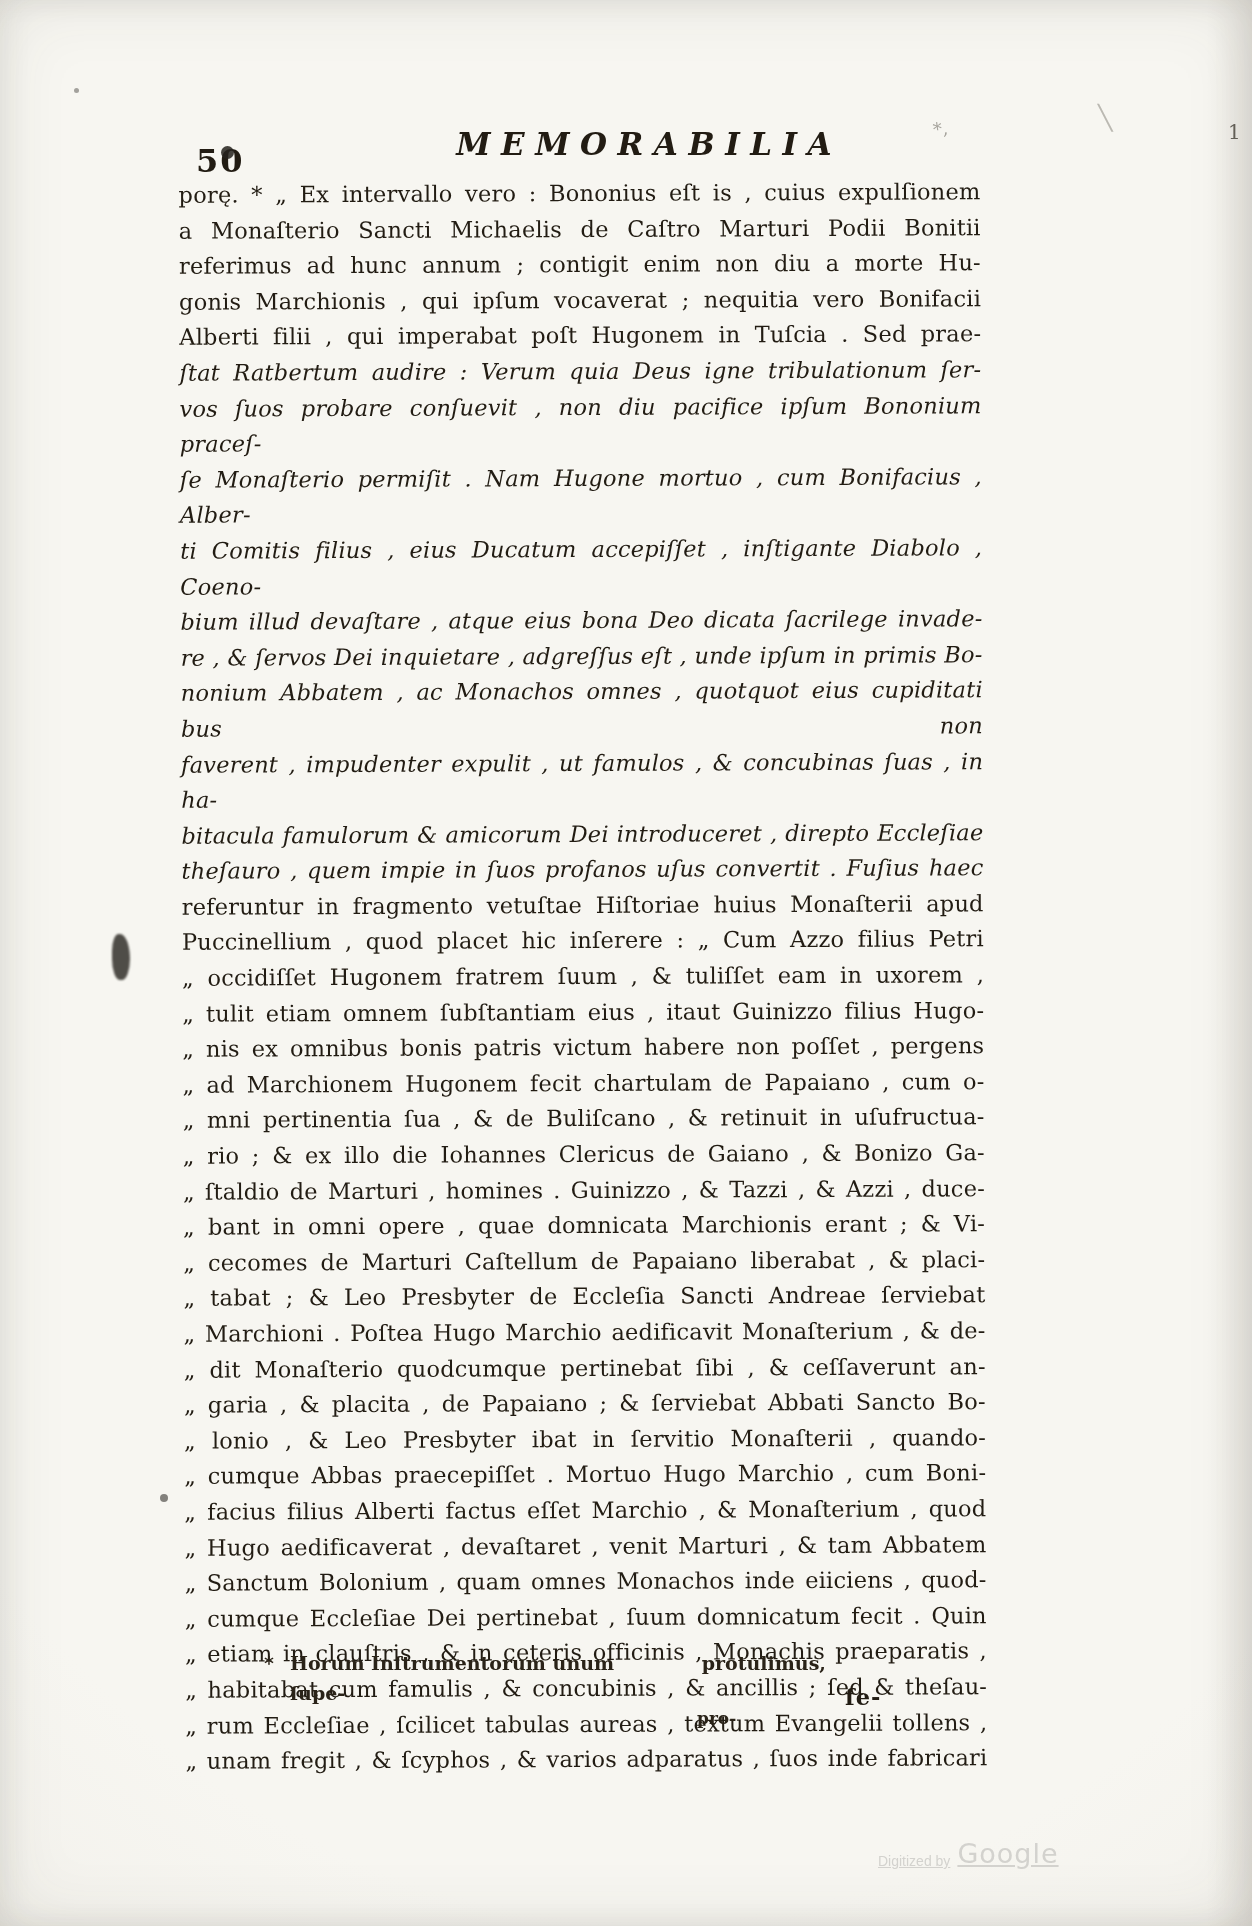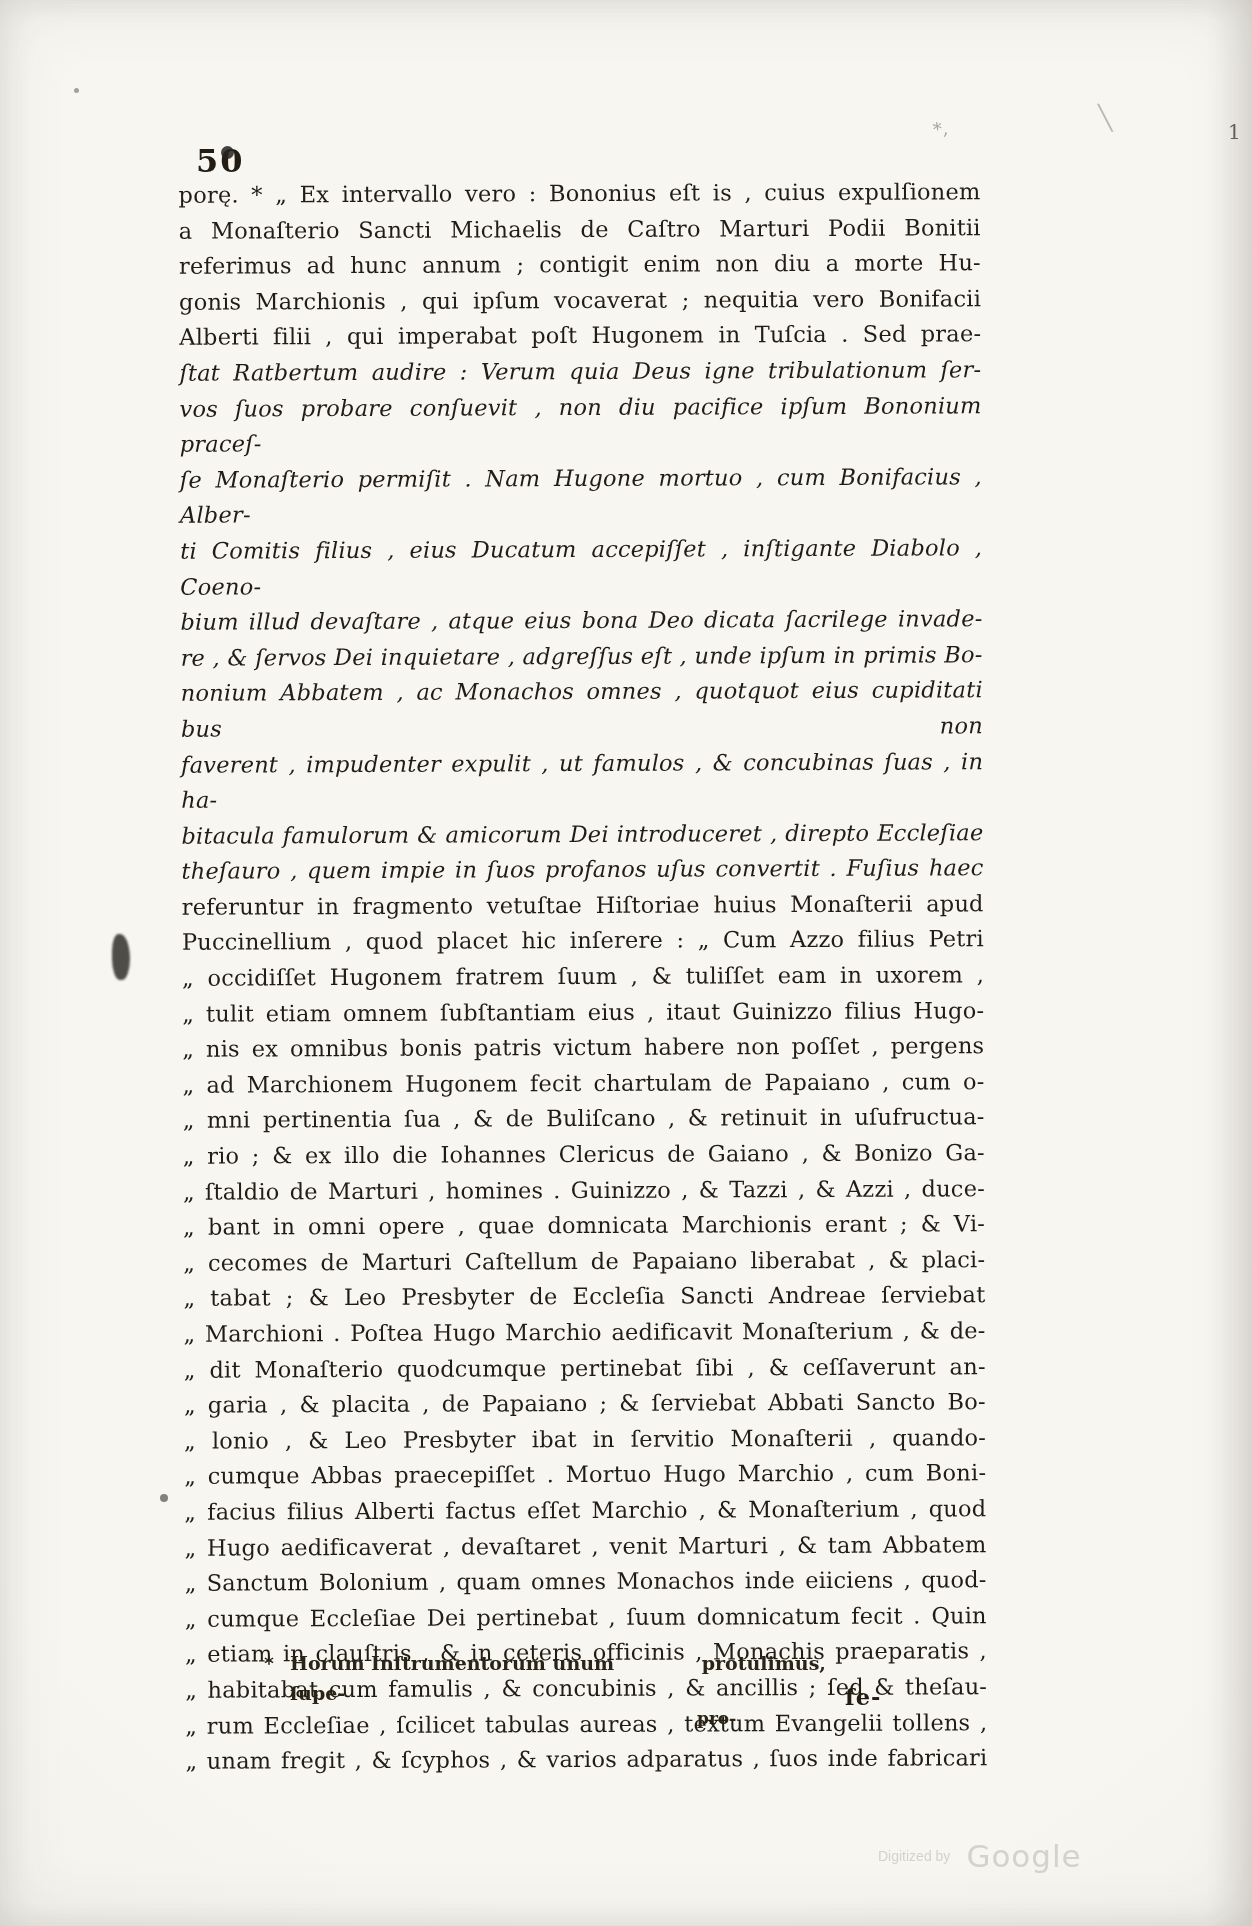--- a/index.html
+++ b/index.html
@@ -52,39 +52,41 @@
   .fn-marker{margin-right:16px;}
   .fn-right{margin-left:80px;}
   .fn-line2{padding-left:0;}
   .catchword-footnote{
     position:absolute;left:697px;top:1708px;
     font-size:17px;font-weight:bold;color:#2a2318;
   }
   .watermark{
     position:absolute;left:878px;top:1838px;
     color:#d3d2ce;white-space:nowrap;
-    display:flex;align-items:center;gap:16px;
+    display:flex;align-items:flex-end;gap:7px;
     filter:blur(0.4px);
+    text-decoration:underline;
   }
   .wm-prefix{font-family:"Liberation Sans", sans-serif;font-size:14px;}
-  .wm-brand{font-family:"DejaVu Sans", sans-serif;font-size:31px;letter-spacing:1px;}
+  .wm-brand{font-family:"DejaVu Sans", sans-serif;font-size:27px;letter-spacing:1px;}
   .blemish{position:absolute;border-radius:50%;background:#26231e;}
   .blem-1{left:112px;top:934px;width:18px;height:46px;border-radius:40% 60% 50% 50%;opacity:.8;filter:blur(1px);}
   .blem-2{left:160px;top:1494px;width:8px;height:8px;opacity:.55;filter:blur(.5px);}
   .blem-3{left:221px;top:146px;width:13px;height:13px;opacity:.85;filter:blur(.6px);}
   .blem-4{left:74px;top:88px;width:5px;height:5px;opacity:.4;}
   .edge-shade{position:absolute;right:0;top:0;width:46px;height:100%;
     background:linear-gradient(90deg, rgba(0,0,0,0) 0%, rgba(120,112,98,0.10) 100%);}
 </style>
 </head>
 <body>
 
 <div class="scan-page">
 
   <div class="page-number">50</div>
+  <div class="running-head">MEMORABILIA</div>
   <span class="pencil-mark mark-a">*,</span>
   <span class="pencil-mark mark-b">╲</span>
   <span class="corner-number">1</span>
 
   <div class="body-text">
     <div class="line">porę. * „ Ex intervallo vero : Bononius eſt is , cuius expulſionem</div>
     <div class="line">a Monaſterio Sancti Michaelis de Caſtro Marturi Podii Bonitii</div>
     <div class="line">referimus ad hunc annum ; contigit enim non diu a morte Hu-</div>
     <div class="line">gonis Marchionis , qui ipſum vocaverat ; nequitia vero Bonifacii</div>
     <div class="line">Alberti filii , qui imperabat poſt Hugonem in Tuſcia . Sed prae-</div>

